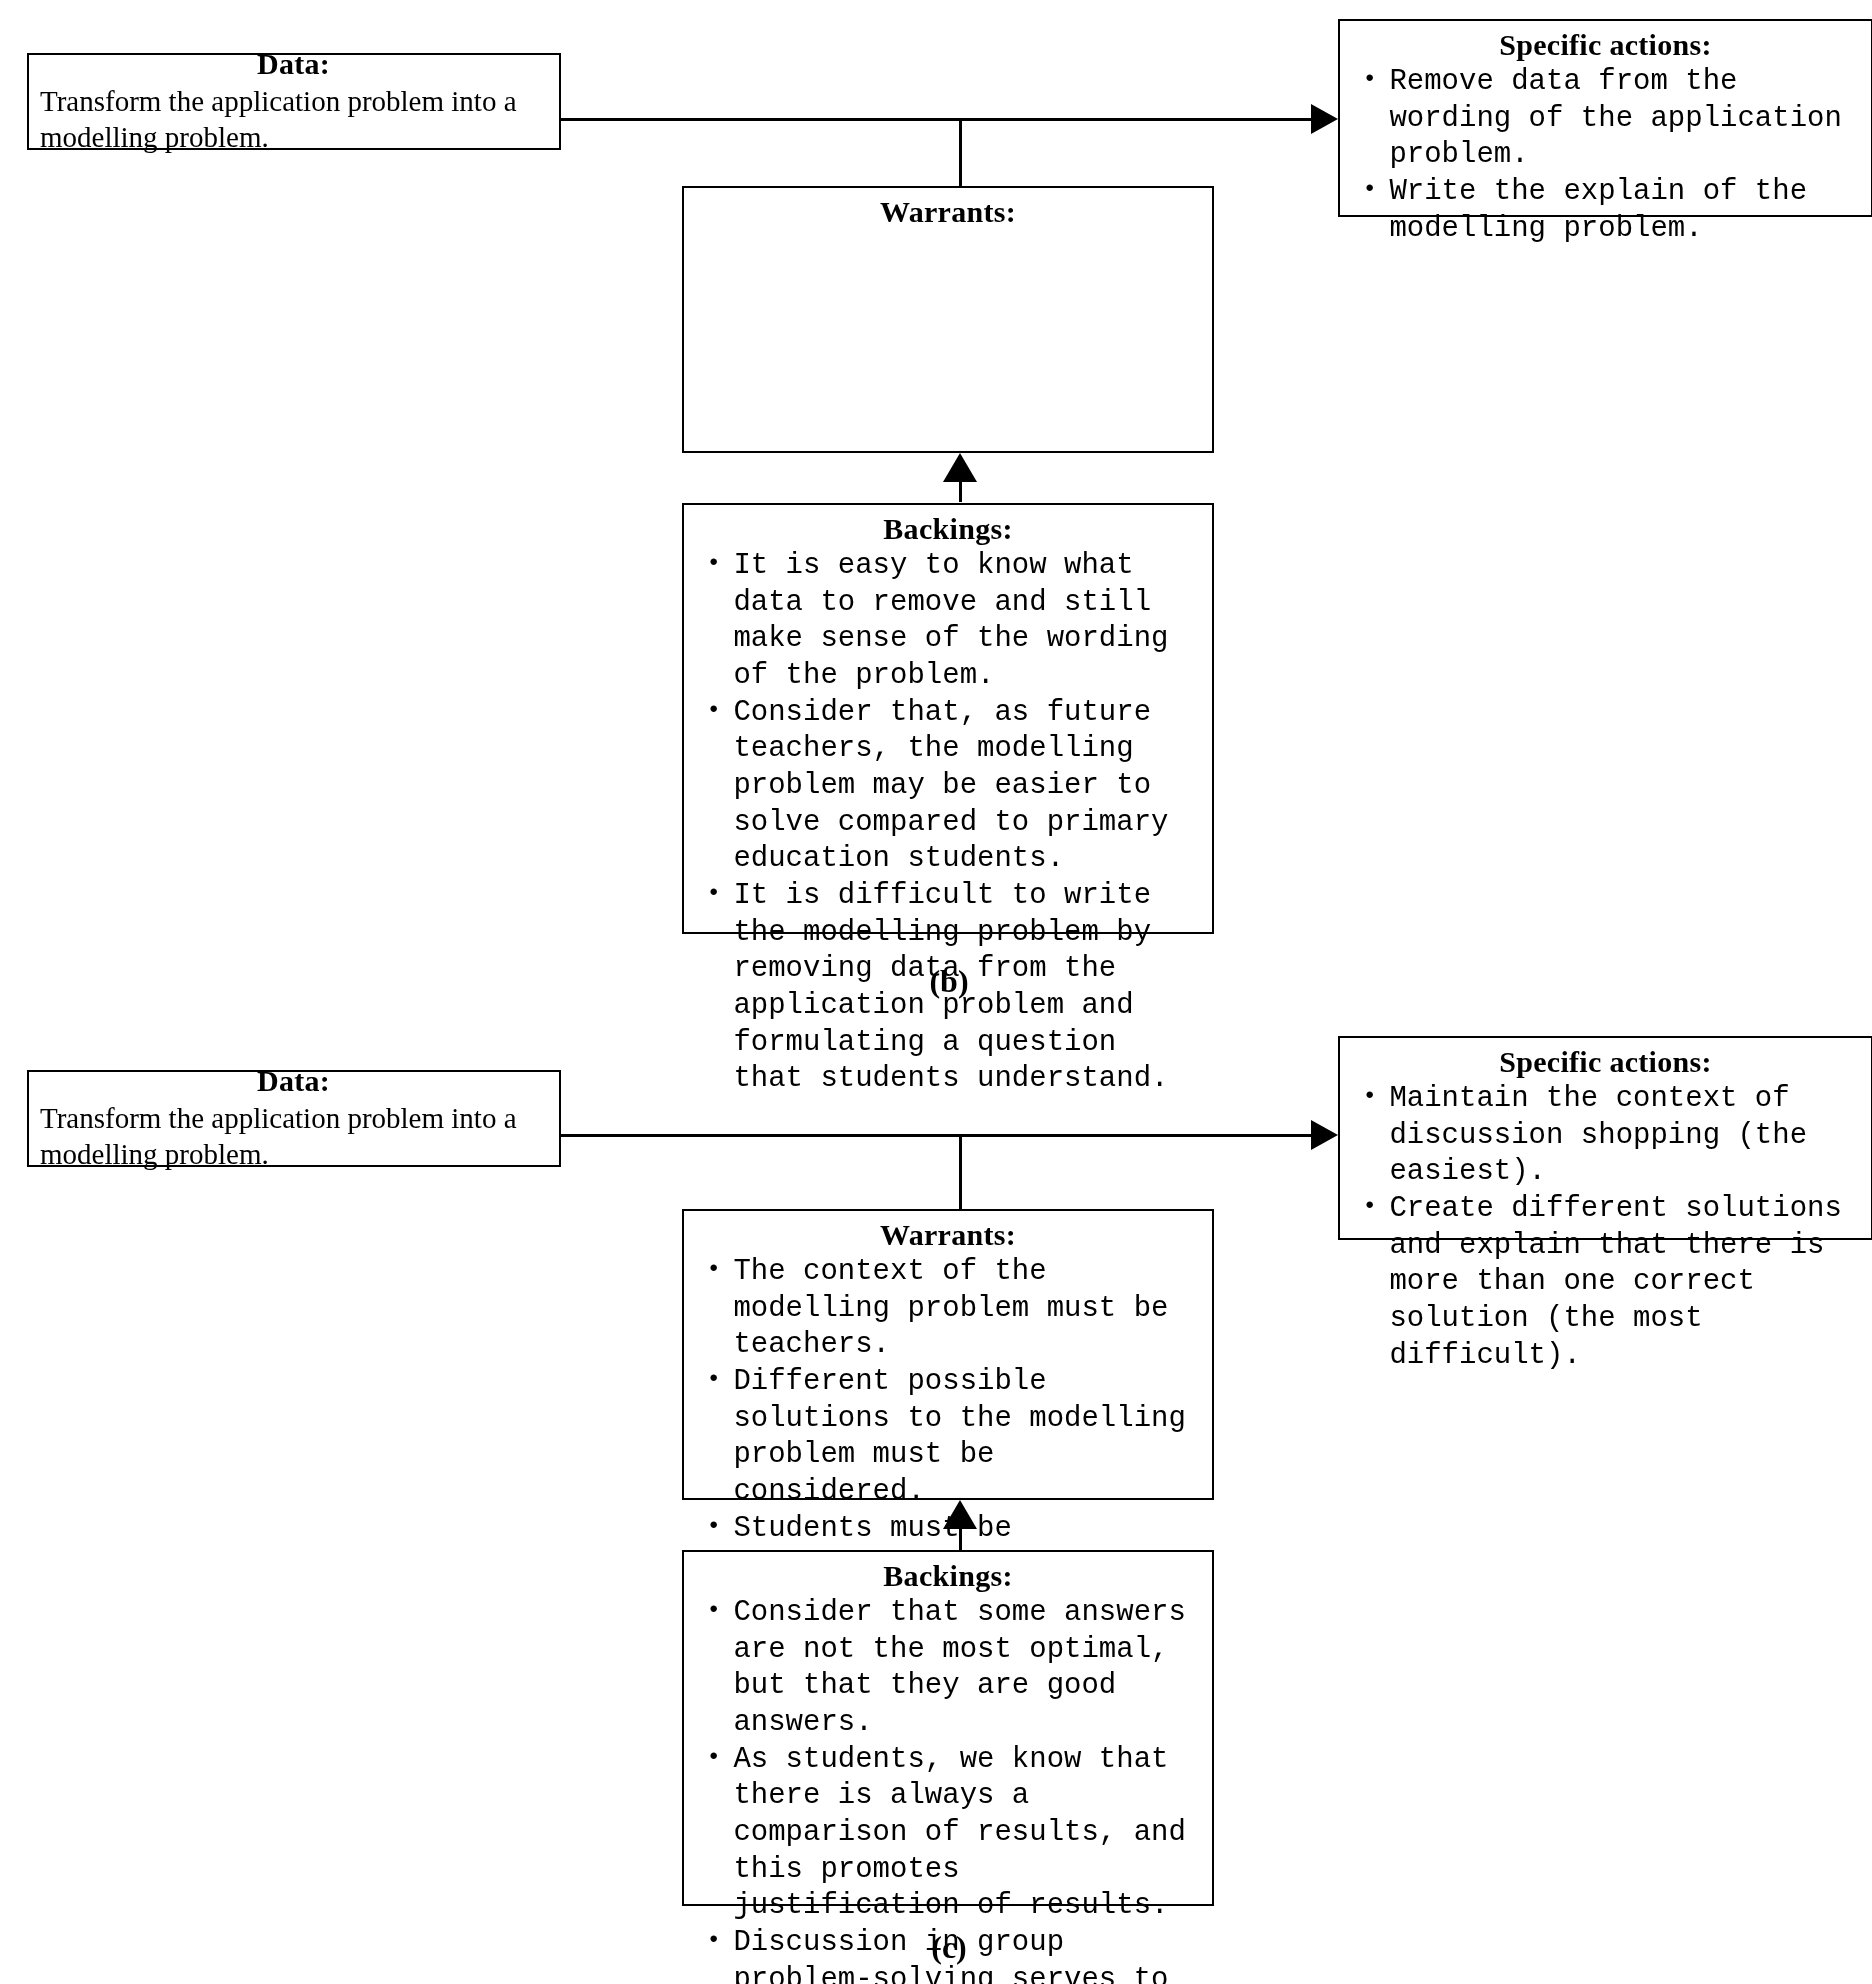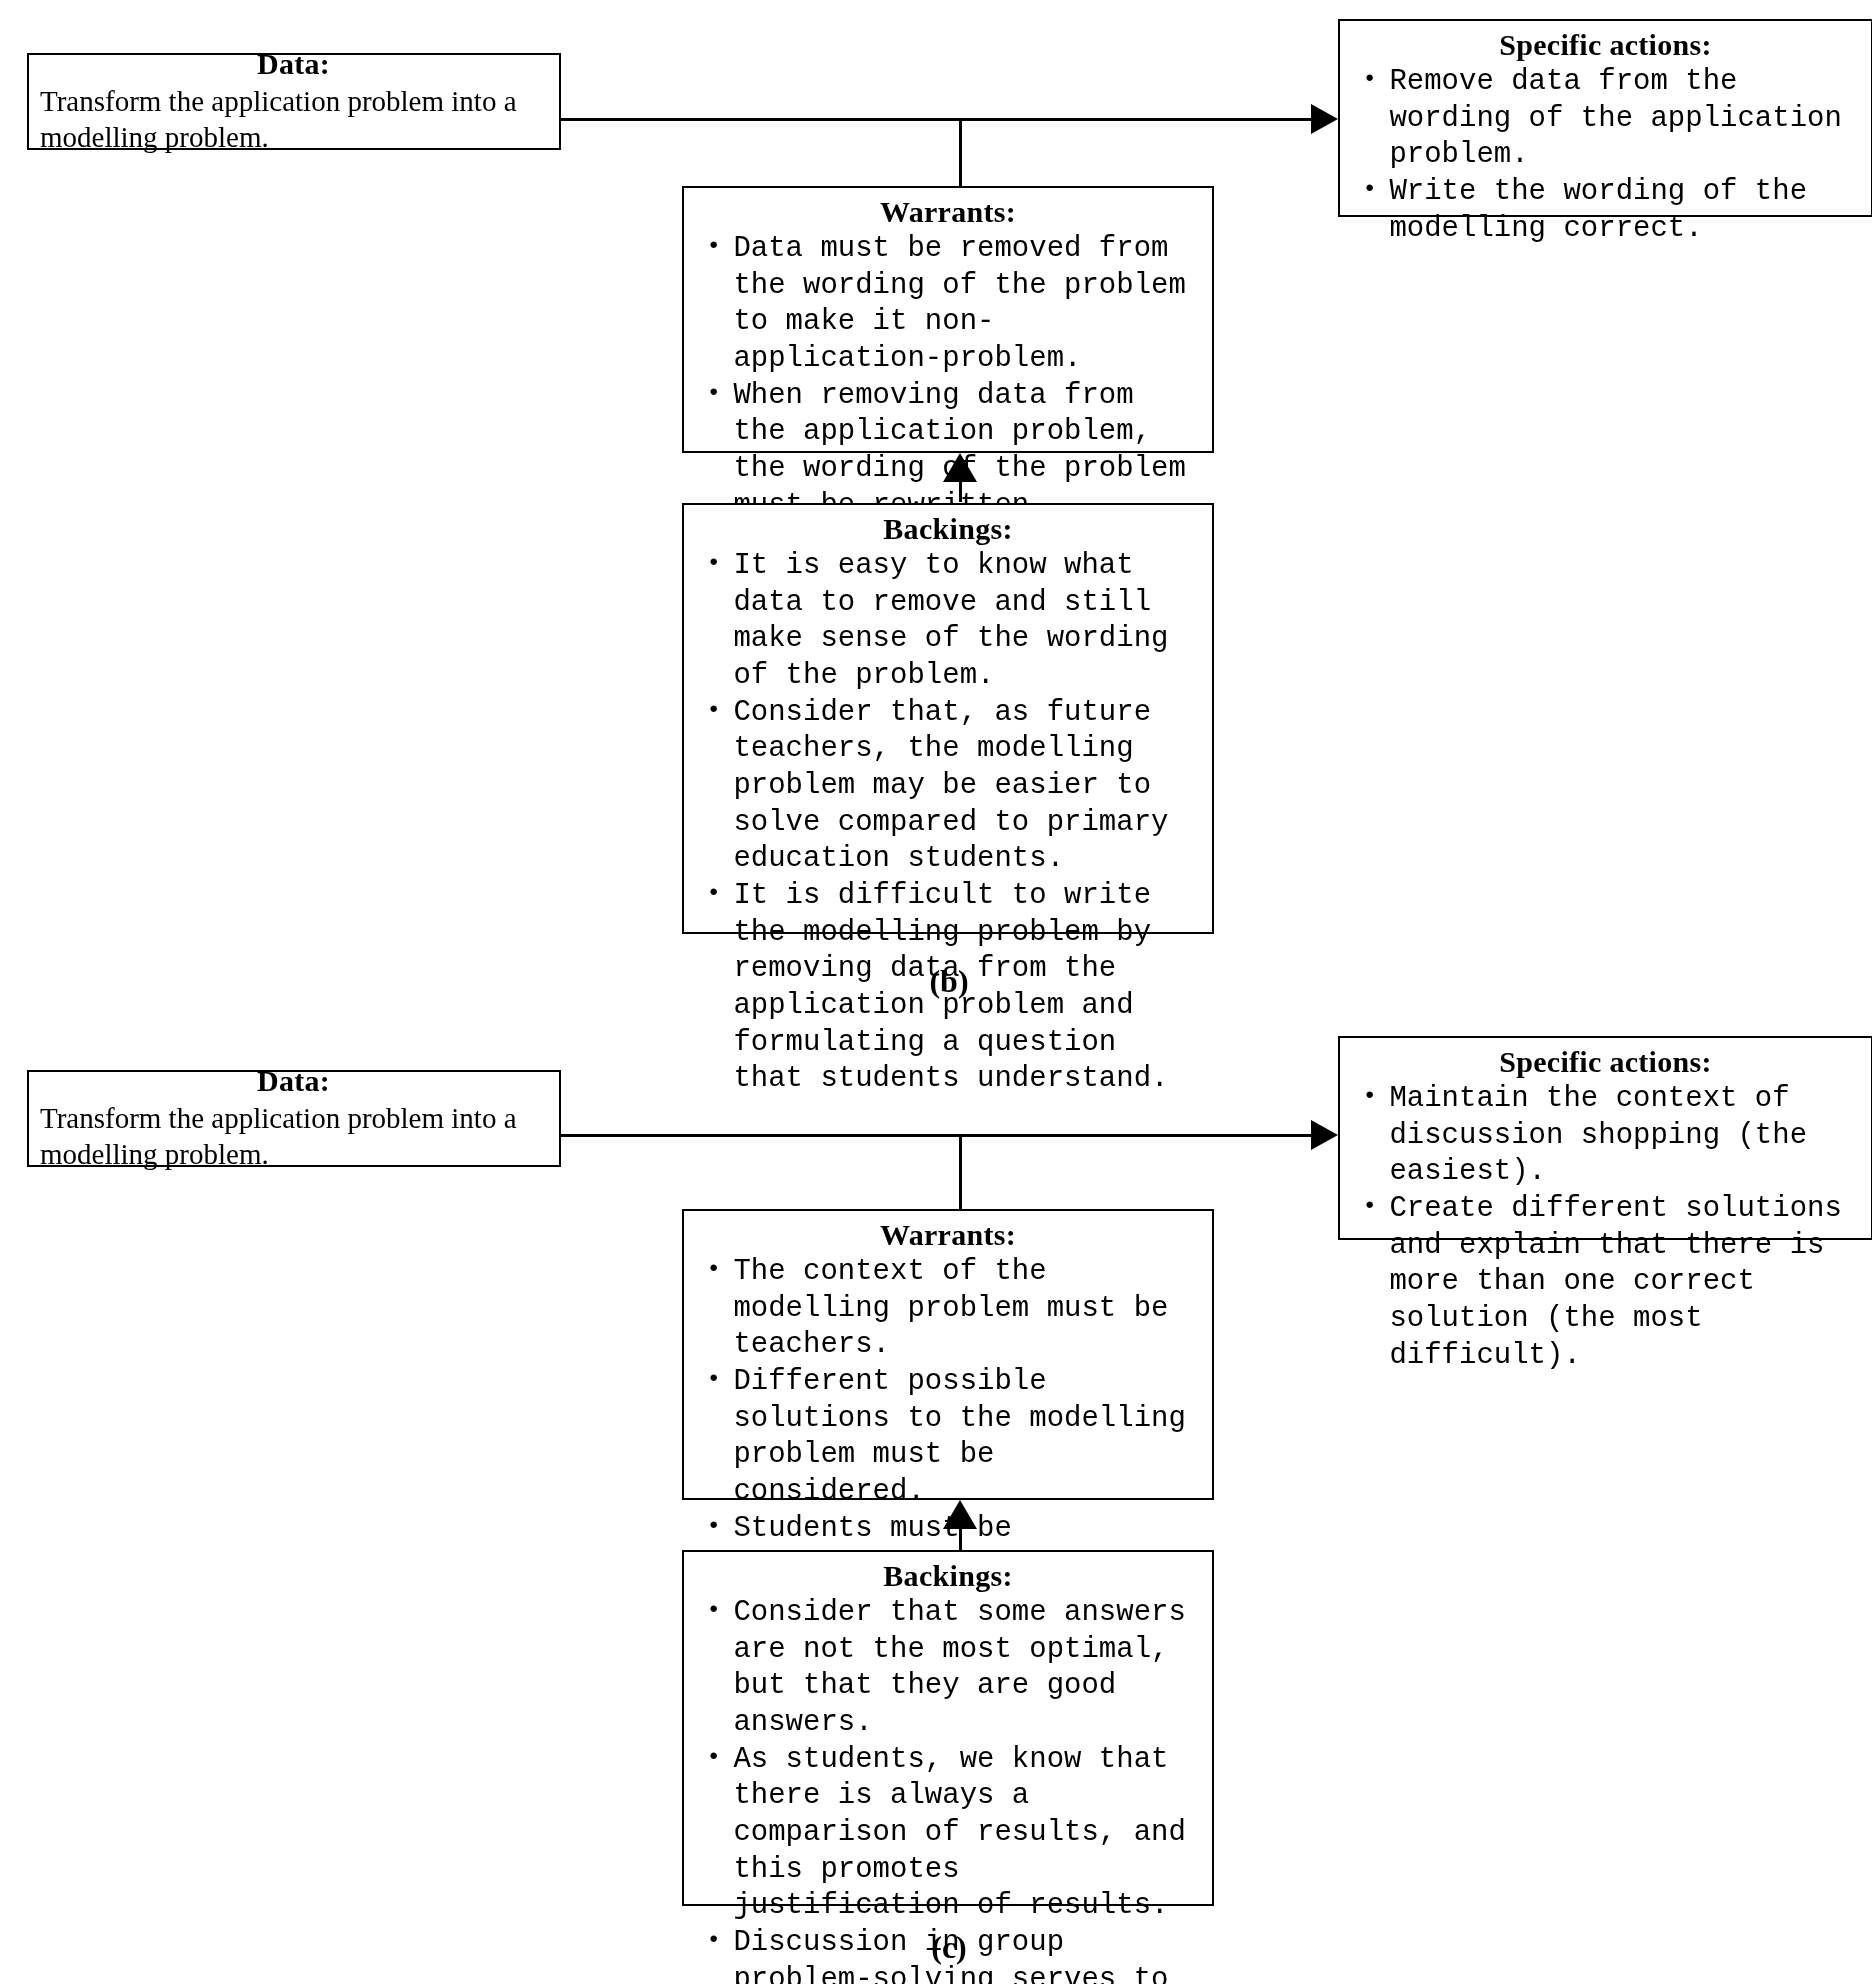--- a/index.html
+++ b/index.html
@@ -110,30 +110,26 @@
   </div>
 
   <div class="hline" style="left:549px; top:118px; width:750px;"></div>
   <div class="arrow-right" style="left:1299px; top:104px;"></div>
   <div class="vline" style="left:947px; top:118px; height:70px;"></div>
 
   <div class="box" style="left:1326px; top:19px; width:535px; height:198px;">
     <div class="box-title">Specific actions:</div>
     <ul class="bullets">
       <li>Remove data from the wording of the application problem.</li>
-      <li>Write the wording of the modelling correct.</li>
+      <li>Write the explain of the modelling problem.</li>
     </ul>
   </div>
 
   <div class="box" style="left:670px; top:186px; width:532px; height:267px;">
     <div class="box-title">Warrants:</div>
-    <ul class="bullets">
-      <li>Data must be removed from the wording of the problem to make it non-application-problem.</li>
-      <li>When removing data from the application problem, the wording of the problem must be rewritten.</li>
-    </ul>
   </div>
 
   <div class="vline" style="left:947px; top:470px; height:32px;"></div>
   <div class="arrow-up" style="left:931px; top:453px;"></div>
 
   <div class="box" style="left:670px; top:503px; width:532px; height:431px;">
     <div class="box-title">Backings:</div>
     <ul class="bullets">
       <li>It is easy to know what data to remove and still make sense of the wording of the problem.</li>
       <li>Consider that, as future teachers, the modelling problem may be easier to solve compared to primary education students.</li>

